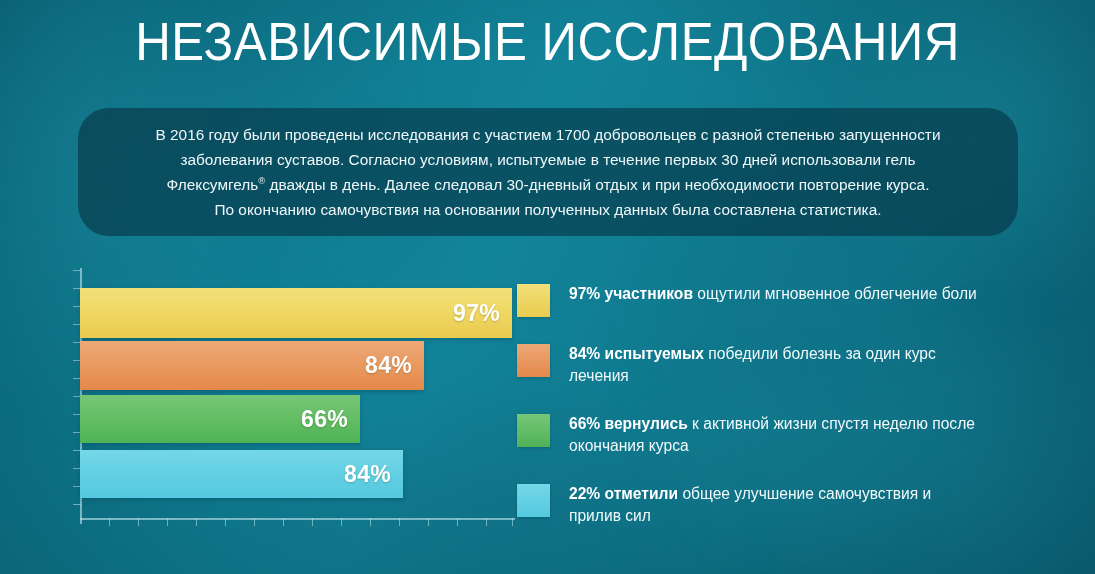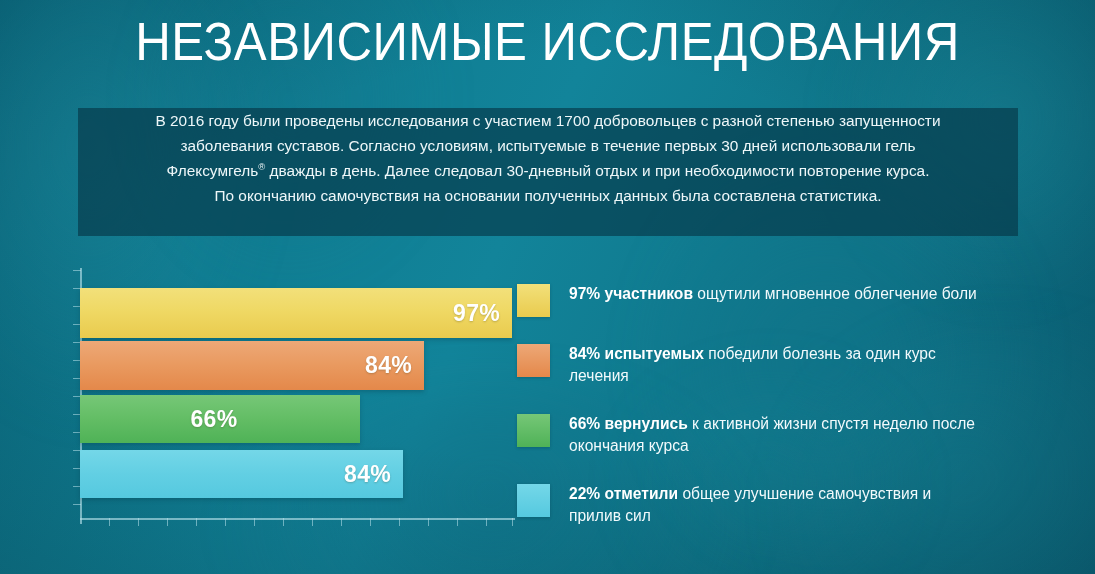--- a/index.html
+++ b/index.html
@@ -43,21 +43,21 @@
     position:absolute;left:0;right:0;top:14px;text-align:center;
     color:#ffffff;font-size:53px;line-height:1.05;font-weight:400;
     letter-spacing:.5px;white-space:nowrap;
     transform:scaleX(.93);transform-origin:50% 50%;
   }
 
   
   .intro-panel{
     position:absolute;left:78px;top:108px;width:940px;height:128px;
     background:rgba(5,52,68,.62);
-    display:flex;align-items:flex-start;justify-content:center;
+    display:flex;align-items:center;justify-content:center;border-radius:31px;
   }
   .intro-text{
     width:900px;text-align:center;color:#eef7f9;
     font-size:15.4px;line-height:25px;
   }
   .intro-text .ln{display:block;white-space:nowrap;}
   .intro-text sup{font-size:9.5px;vertical-align:super;line-height:0;}
 
   
   .chart{position:absolute;left:60px;top:262px;width:470px;height:270px;}
@@ -69,21 +69,21 @@
   .bar{
     position:absolute;display:flex;align-items:center;justify-content:flex-end;
     box-shadow:0 2px 4px rgba(3,45,58,.25);
   }
   .bar .val{
     color:#ffffff;font-weight:700;font-size:23px;padding-right:12px;
     text-shadow:0 1px 2px rgba(60,60,30,.28);letter-spacing:.3px;
   }
   .bar-1{background:linear-gradient(180deg,#f2e07a 0%,#efd863 48%,#e9cb4e 100%);}
   .bar-2{background:linear-gradient(180deg,#eda877 0%,#e99a60 48%,#e4884a 100%);}
-  .bar-3{background:linear-gradient(180deg,#76c777 0%,#62bd64 52%,#4fb257 100%);justify-content:center;}
+  .bar-3{background:linear-gradient(180deg,#76c777 0%,#62bd64 52%,#4fb257 100%);}
   .bar-4{background:linear-gradient(180deg,#74d7e8 0%,#62cfe3 50%,#55c9df 100%);}
 
   
   .legend{position:absolute;left:517px;top:282px;width:470px;}
   .legend-item{display:flex;align-items:flex-start;margin-bottom:25px;}
   .swatch{width:33px;height:33px;flex:0 0 33px;margin-right:19px;margin-top:2px;
           box-shadow:0 1px 3px rgba(3,45,58,.28);}
   .sw-1{background:linear-gradient(180deg,#f2e07a,#e9cb4e);}
   .sw-2{background:linear-gradient(180deg,#eda877,#e4884a);}
   .sw-3{background:linear-gradient(180deg,#76c777,#4fb257);}

